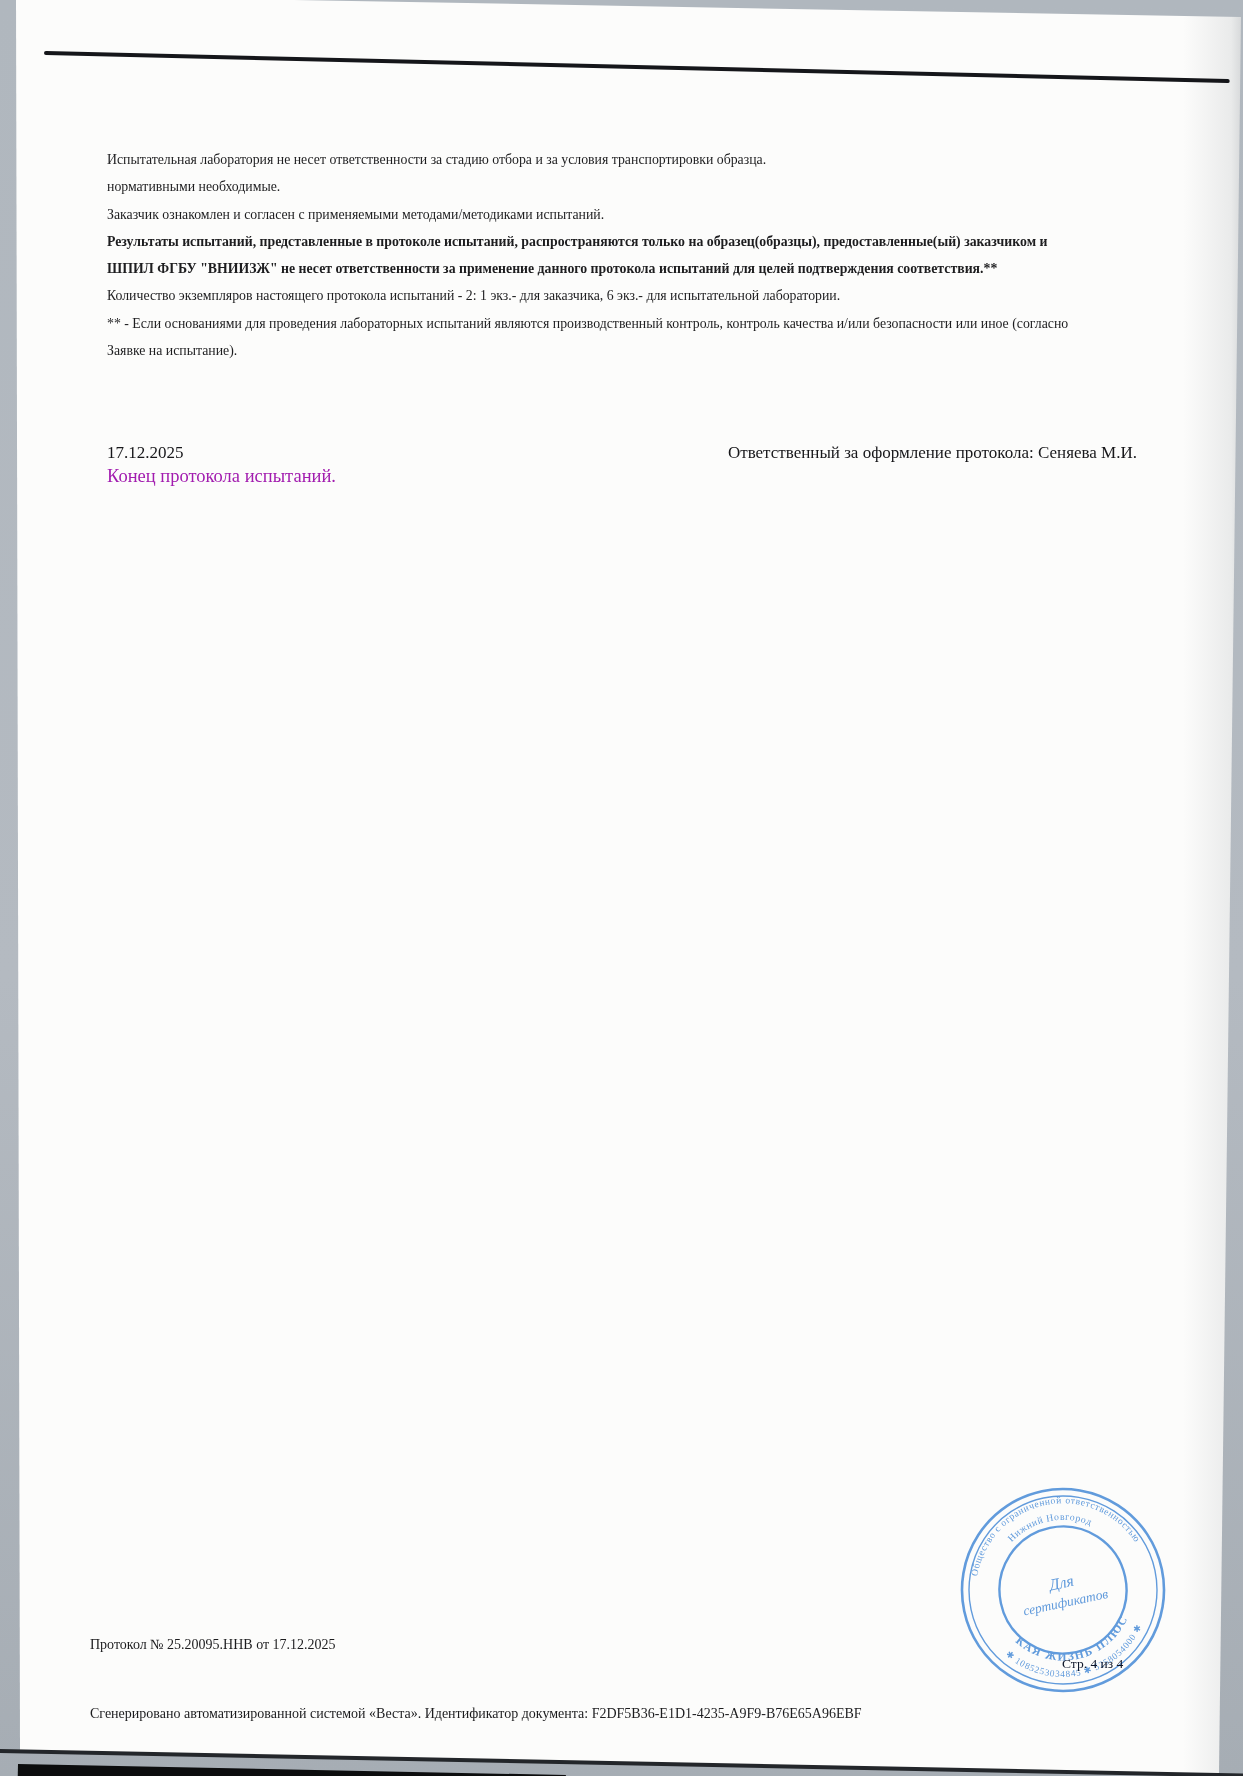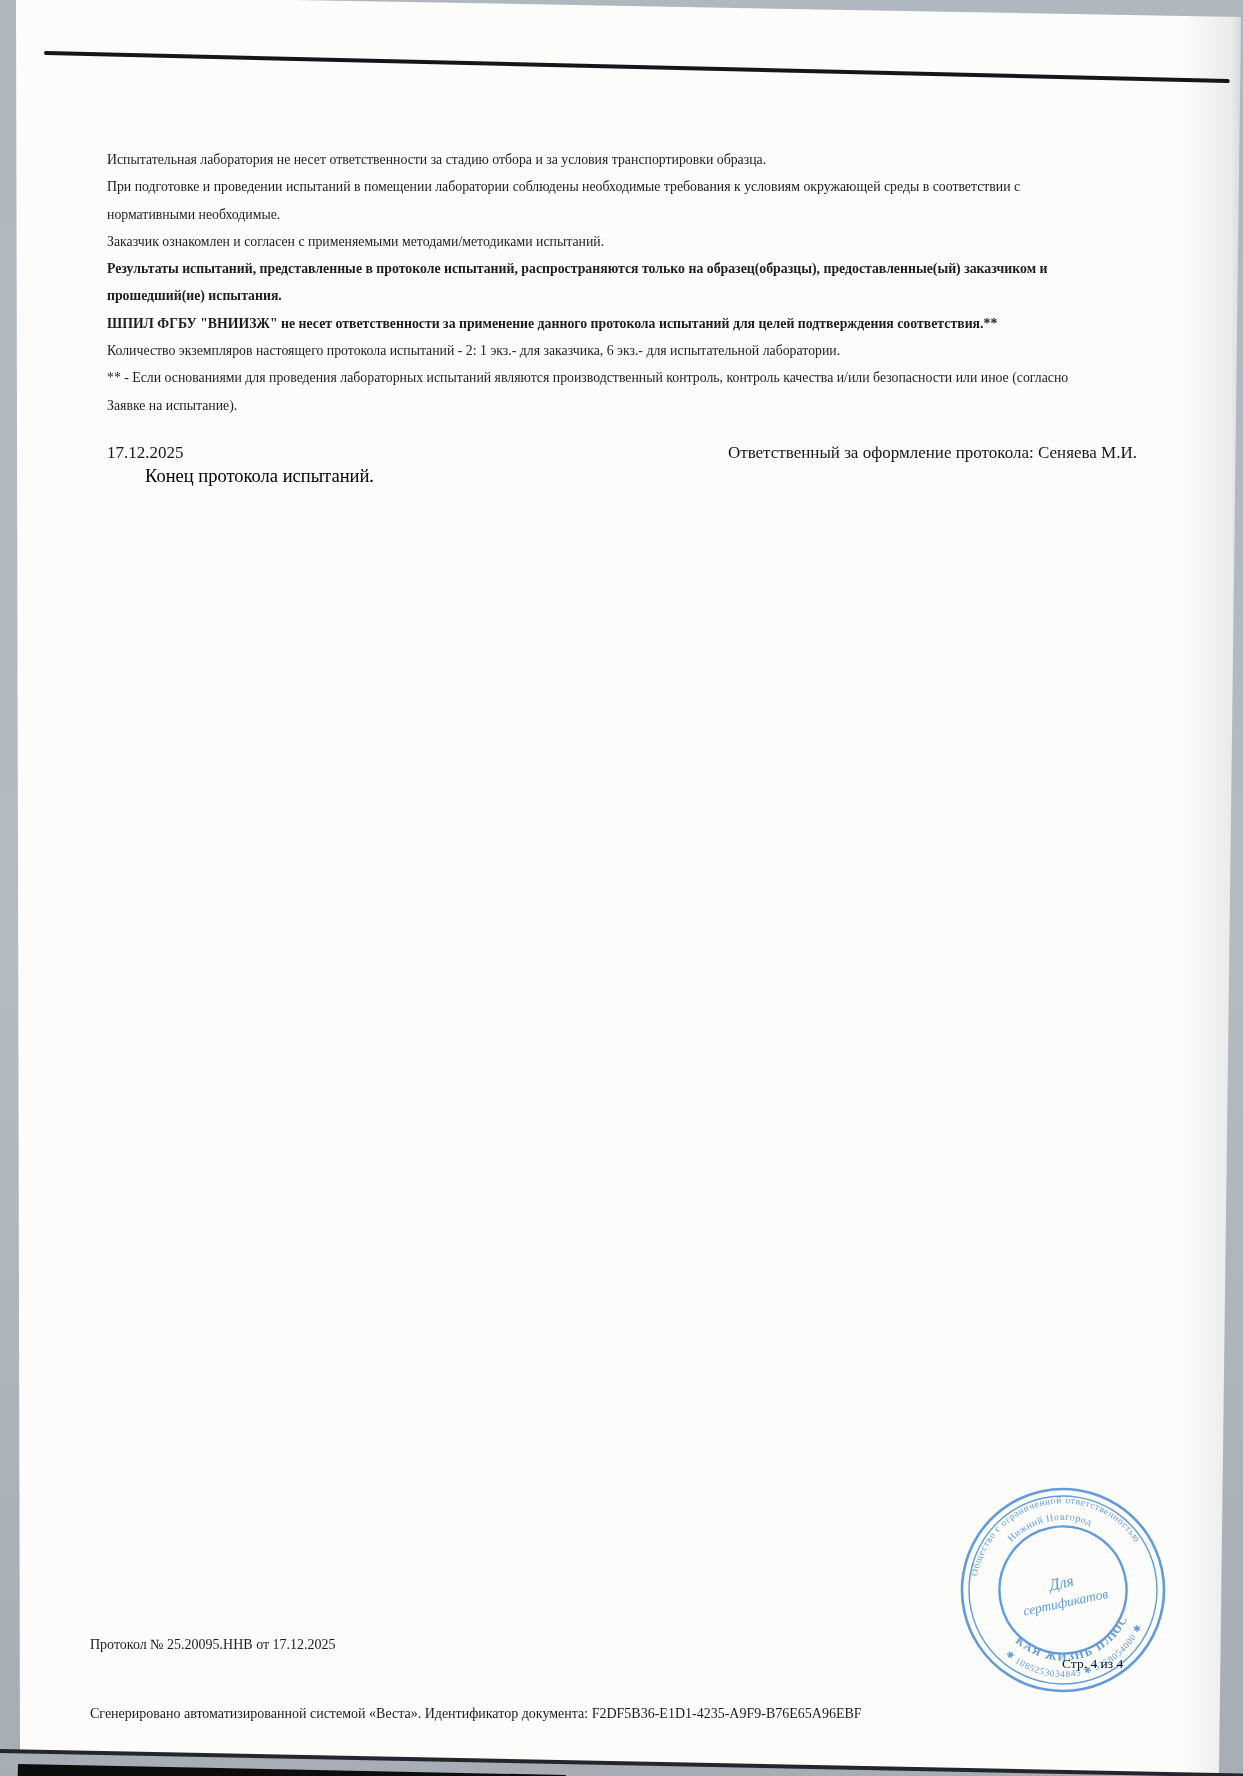--- a/index.html
+++ b/index.html
@@ -50,21 +50,21 @@
   .disclaimer .bold{font-weight:bold;}
 
   .signoff-row{
     position:absolute;left:107px;top:443px;width:1030px;
     display:flex;justify-content:space-between;align-items:flex-start;
     color:#17171a;
   }
   .signoff-date{font-size:17px;}
   .signoff-resp{font-size:17px;}
   .end-line{
-    position:absolute;left:107px;top:466px;font-size:18.5px;color:#000000;margin-left:38px;
+    position:absolute;left:107px;top:466px;font-size:18.5px;color:#a21caf;
   }
 
   .footer{position:absolute;left:0;top:0;width:1243px;height:1776px;color:#1c1c1e;}
   .footer-protocol{position:absolute;left:90px;top:1637px;font-size:14px;}
   .footer-generated{position:absolute;left:90px;top:1660px;font-size:14px;margin-top:46px;}
   .footer-page{position:absolute;left:1062px;top:1656px;font-size:13.5px;font-weight:400;color:#0f172a;}
 
   
   .stamp{
     position:absolute;left:932px;top:1459px;width:262px;height:262px;
@@ -79,25 +79,23 @@
 
 <div class="canvas">
 
   <div class="paper">
     <div class="edge-shade"></div>
     <div class="scan-line-top"></div>
     <div class="scan-mark-left"></div>
 
     <div class="disclaimer">
       <div>Испытательная лаборатория не несет ответственности за стадию отбора и за условия транспортировки образца.</div>
-      <div>При подготовке и проведении испытаний в помещении лаборатории соблюдены необходимые требования к условиям окружающей среды в соответствии с</div>
       <div>нормативными необходимые.</div>
       <div>Заказчик ознакомлен и согласен с применяемыми методами/методиками испытаний.</div>
       <div class="bold">Результаты испытаний, представленные в протоколе испытаний, распространяются только на образец(образцы), предоставленные(ый) заказчиком и</div>
-      <div class="bold">прошедший(ие) испытания.</div>
       <div class="bold">ШПИЛ ФГБУ "ВНИИЗЖ" не несет ответственности за применение данного протокола испытаний для целей подтверждения соответствия.**</div>
       <div>Количество экземпляров настоящего протокола испытаний - 2: 1 экз.- для заказчика, 6 экз.- для испытательной лаборатории.</div>
       <div>** - Если основаниями для проведения лабораторных испытаний являются производственный контроль, контроль качества и/или безопасности или иное (согласно</div>
       <div>Заявке на испытание).</div>
     </div>
 
     <div class="signoff-row">
       <span class="signoff-date">17.12.2025</span>
       <span class="signoff-resp">Ответственный за оформление протокола: Сеняева М.И.</span>
     </div>

